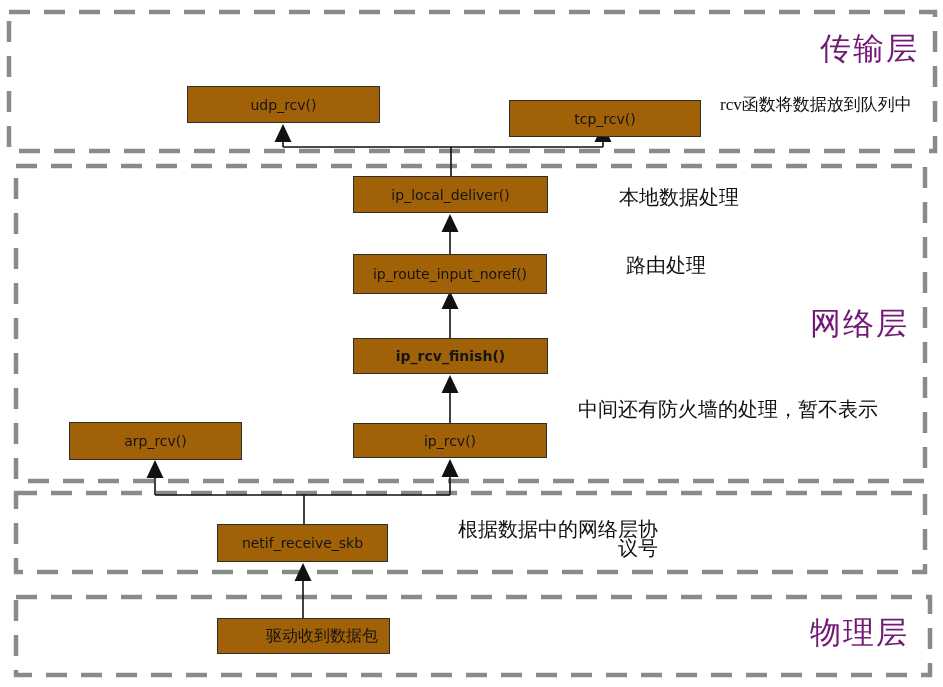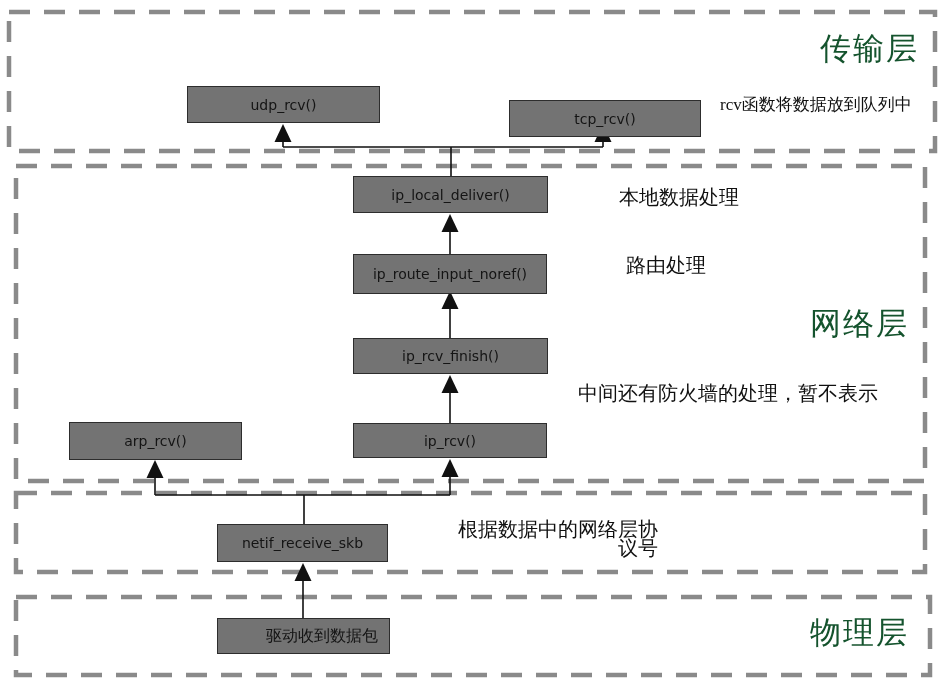--- a/index.html
+++ b/index.html
@@ -7,31 +7,31 @@
     position:relative;
     width:943px;height:687px;
     background:#ffffff;
     overflow:hidden;
     font-family:"DejaVu Sans","Liberation Sans",sans-serif;
   }
   #wires{position:absolute;left:0;top:0;width:943px;height:687px;}
   .node{
     position:absolute;
     box-sizing:border-box;
-    background:#737373;
+    background:#a16207;
     border:1.5px solid #2d2d2d;
     display:flex;align-items:center;justify-content:center;
     font-size:14px;color:#141414;
     white-space:nowrap;
     z-index:3;
   }
   .layer-label{
     position:absolute;
     font-family:"Liberation Serif","DejaVu Serif",serif;
-    font-size:31px;color:#14532d;
+    font-size:31px;color:#701a75;
     letter-spacing:2px;white-space:nowrap;
     z-index:2;
   }
   .ann{
     position:absolute;
     font-family:Liberation Serif, serif;
     font-size:20px;color:#101010;
     white-space:nowrap;z-index:2;
   }
   .ann-serif{
@@ -80,27 +80,27 @@
   </svg>
 
   <div class="layer-label" style="left:820px;top:28px;">传输层</div>
   <div class="layer-label" style="left:810px;top:303px;">网络层</div>
   <div class="layer-label" style="left:810px;top:612px;">物理层</div>
 
   <div class="node" style="left:187px;top:86px;width:193px;height:37px;">udp_rcv()</div>
   <div class="node" style="left:509px;top:100px;width:192px;height:37px;">tcp_rcv()</div>
   <div class="node" style="left:353px;top:176px;width:195px;height:37px;">ip_local_deliver()</div>
   <div class="node" style="left:353px;top:254px;width:194px;height:40px;">ip_route_input_noref()</div>
-  <div class="node" style="left:353px;top:338px;width:195px;height:36px;">ip_rcv_finish()</div>
+  <div class="node" style="left:353px;top:338px;width:195px;height:36px;font-weight:bold;">ip_rcv_finish()</div>
   <div class="node" style="left:353px;top:423px;width:194px;height:35px;">ip_rcv()</div>
   <div class="node" style="left:217px;top:524px;width:171px;height:38px;">netif_receive_skb</div>
   <div class="node" style="left:69px;top:422px;width:173px;height:38px;">arp_rcv()</div>
   <div class="node" style="left:217px;top:618px;width:173px;height:36px;font-size:16px;padding-left:37px;">驱动收到数据包</div>
 
   <div class="ann ann-serif" style="left:720px;top:93px;">rcv函数将数据放到队列中</div>
   <div class="ann" style="left:619px;top:184px;">本地数据处理</div>
   <div class="ann" style="left:626px;top:252px;">路由处理</div>
-  <div class="ann" style="left:578px;top:380px;">中间还有防火墙的处理，暂不表示</div>
+  <div class="ann" style="left:578px;top:396px;">中间还有防火墙的处理，暂不表示</div>
   <div class="ann ann-center" style="left:440px;top:520px;width:218px;">
     <div>根据数据中的网络层协议号</div>
   </div>
 
 </div>
 
 </body></html>

